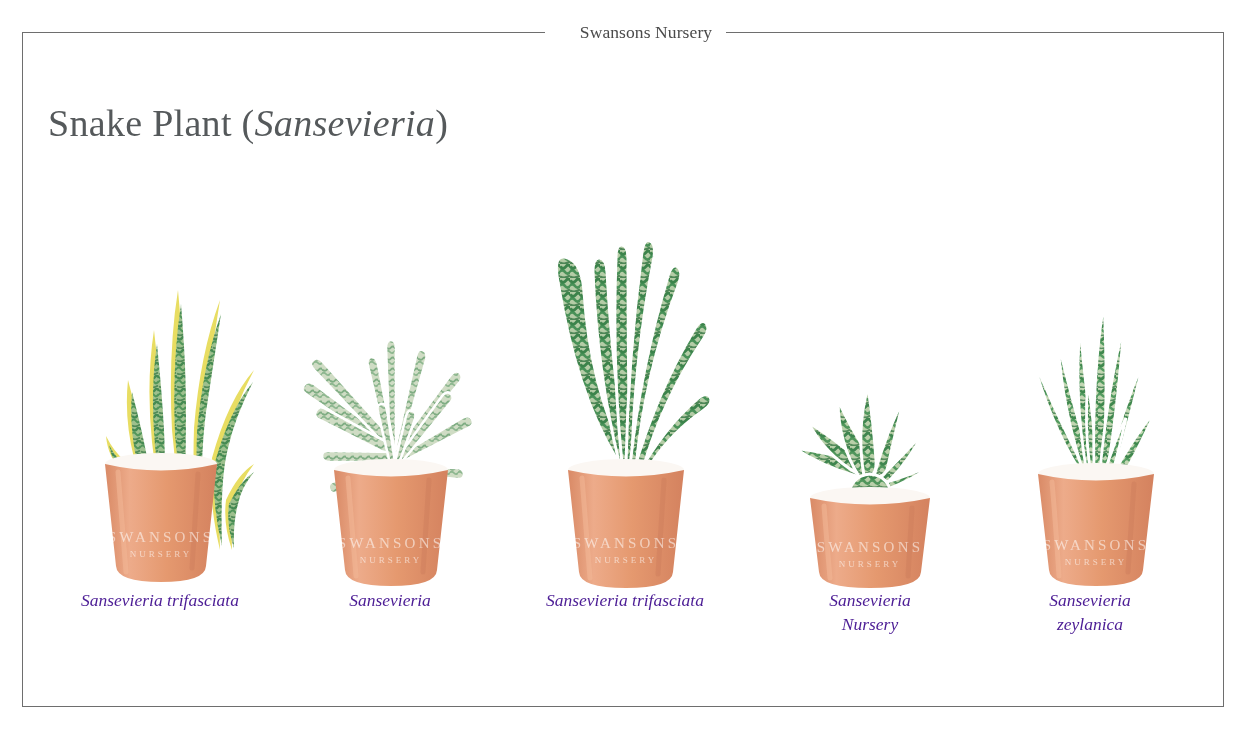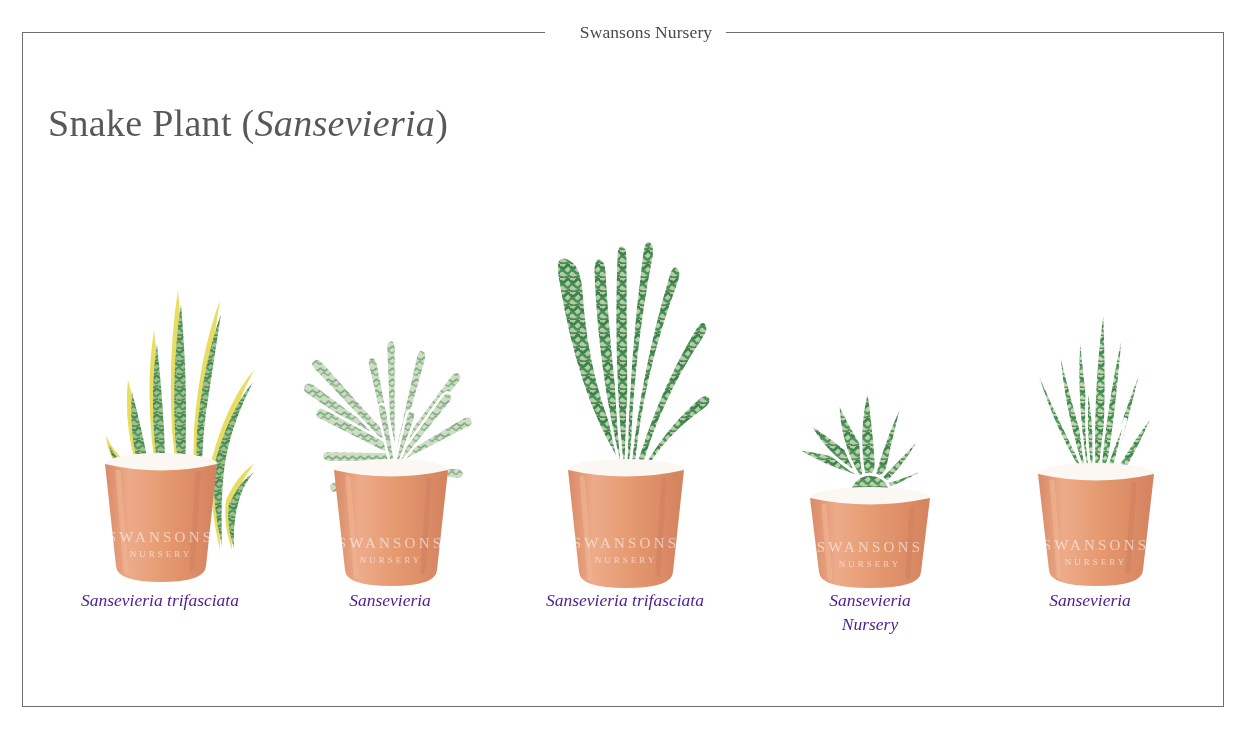--- a/index.html
+++ b/index.html
@@ -390,19 +390,20 @@
     <span class="ln">Sansevieria trifasciata</span>
   </div>
 
   <div class="caption" style="left:748px;width:200px;">
     <span class="ln">Sansevieria</span>
     <span class="ln">Nursery</span>
   </div>
 
   <div class="caption" style="left:968px;width:200px;">
     <span class="ln">Sansevieria</span>
+    <span class="ln">zeylanica</span>
   </div>
 
 </div>
 
 <div style="position: absolute; height: 1.4px; background: rgb(110, 110, 110); top: 32px; left: 22px; width: 522.812px;"></div>
 <div style="position: absolute; height: 1.4px; background: rgb(110, 110, 110); top: 32px; left: 705.172px; width: 518.828px;"></div>
 <div style="position: absolute; top: 31px; left: 544.812px; width: 160.359px; height: 4px; background: rgb(255, 255, 255);"></div>
 
 </body></html>

